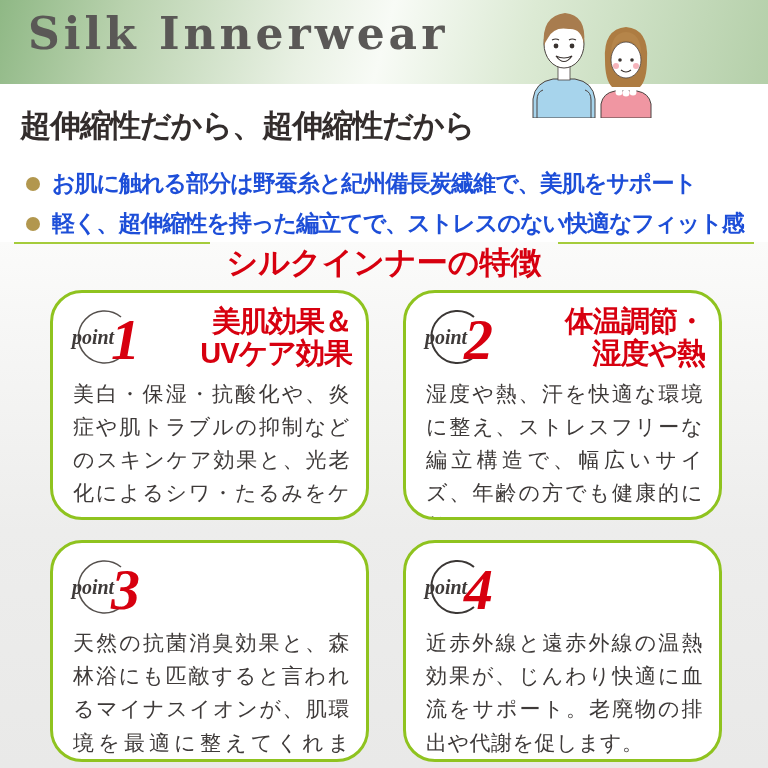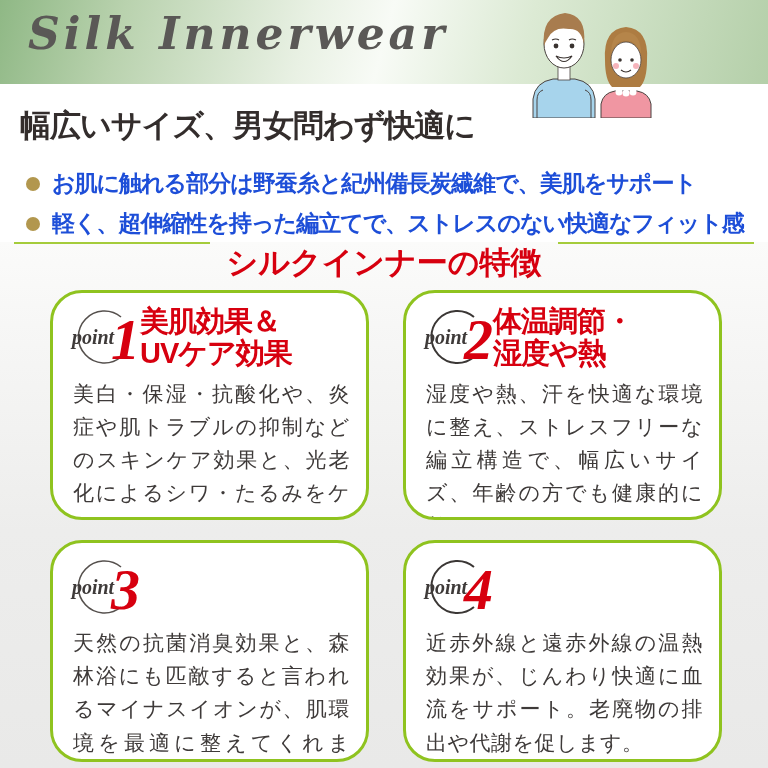--- a/index.html
+++ b/index.html
@@ -8,21 +8,21 @@
     font-family:"Liberation Sans","DejaVu Sans",sans-serif;
   }
   
   .banner{
     position:relative;height:84px;
     background:linear-gradient(105deg,#8fb885 0%,#b9d2ae 16%,#e9f1e4 40%,#f8fbf6 50%,#dcead4 68%,#b4cfa9 100%);
   }
   .logo{
     position:absolute;left:28px;top:8px;
     font-family:"DejaVu Serif","Liberation Serif",serif;
-    font-style:italic;font-weight:bold;font-size:44px;letter-spacing:4px;color:#5a5856;
+    font-weight:bold;font-size:44px;letter-spacing:4px;color:#5a5856;
   }
   .couple{position:absolute;top:4px;right:100px;width:142px;height:114px;z-index:3;}
   
   .intro{padding:4px 0 0 20px;}
   .headline{
     font-family:"Liberation Serif","DejaVu Serif",serif;
     font-size:31px;font-weight:bold;color:#332d2c;letter-spacing:-1px;line-height:1.1;
   }
   .bullets{margin:12px 0 0 0;padding:0;list-style:none;}
   .bullet-row{display:flex;align-items:center;height:40px;}
@@ -56,21 +56,21 @@
   .point-label{
     position:absolute;left:2px;right:10px;top:50%;transform:translateY(-50%);
     text-align:center;font-family:"Liberation Serif","DejaVu Serif",serif;
     font-style:italic;font-weight:bold;font-size:20px;color:#3e3a39;
   }
   .point-number{
     font-family:"Liberation Serif","DejaVu Serif",serif;font-style:italic;font-weight:bold;
     font-size:58px;line-height:1;color:#d7000f;margin-left:-16px;position:relative;z-index:1;padding-top:6px;
   }
   .box-title{
-    flex:1;text-align:left;white-space:pre-line;
+    flex:1;text-align:right;white-space:pre-line;
     font-family:"Liberation Sans","DejaVu Sans",sans-serif;
     font-size:29px;font-weight:bold;color:#d7000f;line-height:1.12;letter-spacing:-1px;
   }
   .box-body{
     margin:8px 2px 0 6px;font-family:"Liberation Serif","DejaVu Serif",serif;
     font-size:21px;line-height:1.58;color:#3e3a39;text-align:justify;letter-spacing:0.5px;
   }
 </style>
 </head>
 <body>
@@ -104,21 +104,21 @@
       <path d="M84,50 Q84,29 99,28 Q114,29 114,50 Q108,35 99,37 Q89,35 84,50 Z" fill="#b5854a"></path>
       <circle cx="93" cy="56" r="1.8" fill="#3a3330"></circle>
       <circle cx="105" cy="56" r="1.8" fill="#3a3330"></circle>
       <circle cx="89" cy="62" r="3" fill="#f6b3bb"></circle>
       <circle cx="109" cy="62" r="3" fill="#f6b3bb"></circle>
       <path d="M94,66 Q99,70 104,66" fill="none" stroke="#3a3330" stroke-width="1.2"></path>
     </svg>
   </header>
 
   <section class="intro">
-    <h1 class="headline">幅広いサイズ、男女問わず快適に</h1>
+    <h1 class="headline">超伸縮性だから、超伸縮性だから</h1>
     <ul class="bullets">
       <li class="bullet-row">
         <span class="bullet-dot"></span>
         <span class="bullet-text">お肌に触れる部分は野蚕糸と紀州備長炭繊維で、美肌をサポート</span>
       </li>
       <li class="bullet-row">
         <span class="bullet-dot"></span>
         <span class="bullet-text">軽く、超伸縮性を持った編立てで、ストレスのない快適なフィット感</span>
       </li>
       <li class="bullet-row">

